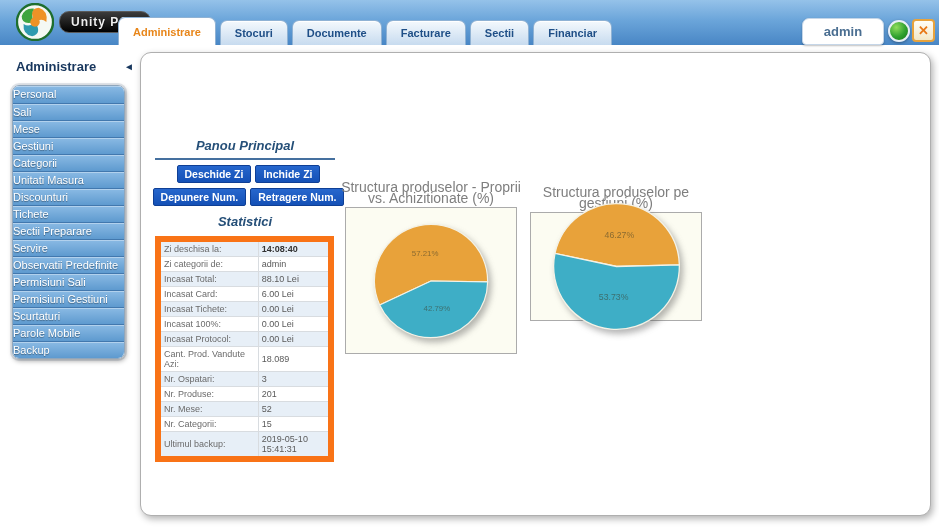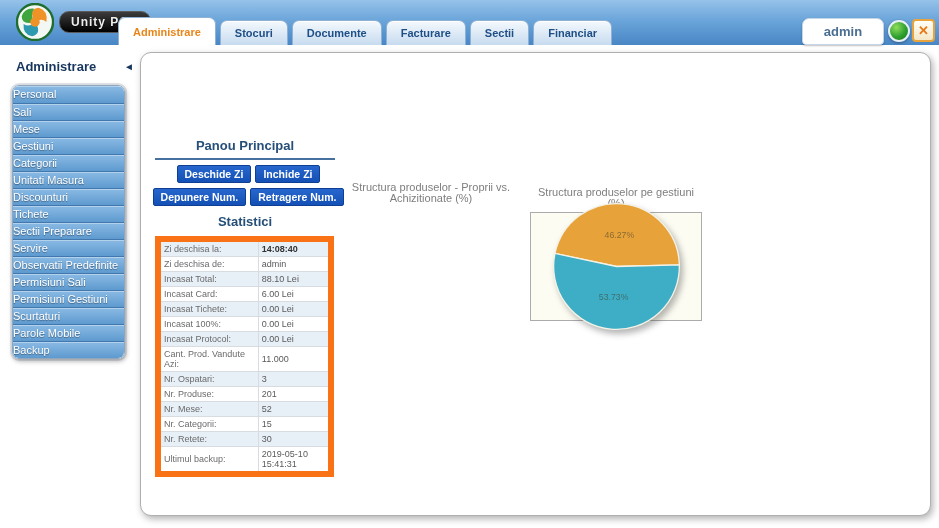--- a/index.html
+++ b/index.html
@@ -40,42 +40,42 @@
   .menu-item { height:17px; line-height:17px; text-align:left; color:#fff; font-size:11px;
     background:linear-gradient(#8ABAE4,#5E9ACF); border-top:1px solid #4278AE;
     box-shadow:inset 0 1px 0 rgba(255,255,255,.35); text-shadow:0 1px 1px rgba(0,0,0,.4);
     cursor:pointer; white-space:nowrap; }
   .menu-item:first-child { border-top:none; }
 
   
   .main-panel { position:absolute; left:140px; top:52px; width:791px; height:464px; background:#fff;
     border:1px solid #AFAFAF; border-radius:11px; box-shadow:2px 3px 7px rgba(0,0,0,.3); }
   .panel-left { position:absolute; left:14px; top:85px; width:180px; }
-  .panel-heading { text-align:center; color:#254F78; font-weight:bold; font-size:13px; }
+  .panel-heading { text-align:center; color:#254F78; font-weight:bold; font-size:13px;font-style:italic; }
   .title-line { border:none; border-top:2px solid #45709F; margin-top:5px; }
   .btn-row { display:flex; justify-content:center; gap:4px; margin-top:5px;margin-left:7px; }
   .btn-row:first-of-type { margin-top:8px; }
   .blue-btn { background:linear-gradient(#2767CD,#1450B6); color:#fff; font-weight:bold;
     font-size:10.5px; padding:2px 7px; border:1px solid #0F3F95; border-radius:2px;
     white-space:nowrap; cursor:pointer; }
   .stats-heading { margin-top:8px; }
   table.stats { margin-top:7px; width:179px; border-collapse:collapse; font-size:9px;
     border:6px solid #f97316; }
   table.stats td { border:1px solid #D8DCE0; padding:2px 3px; color:#6B6B6B; height:13px; }
   table.stats td.val { color:#5A5A5A; width:42%; }
   table.stats tr:nth-child(odd) { background:#E7EFF7; }
   table.stats tr:nth-child(even) { background:#fff; }
   table.stats td.val.b { font-weight:bold; color:#333; }
 
   
   .chart { position:absolute; }
   #chart0 { left:194px; top:129px; width:192px; }
   #chart1 { left:389px; top:134px; width:172px; }
   #chart2 { left:574px; top:134px; width:172px; }
-  .chart-title { text-align:center; color:#7E7E7E; font-size:11px; line-height:11px; }
+  .chart-title { text-align:center; color:#7E7E7E; font-size:14px; line-height:11px; }
   .chart-box { margin-top:3px; background:#FCFCF2; border:1px solid #ABABAB;
     display:flex; align-items:center; justify-content:center; }
   #chart0 .chart-box { height:147px; width:172px; margin-left:10px; }
   #chart1 .chart-box, #chart2 .chart-box { height:109px; width:172px; }
   .chart-box svg { filter:drop-shadow(3px 4px 3px rgba(70,70,70,.4)); }
   #chart0 svg { width:118px; height:118px; }
   #chart1 svg { width:131px; height:131px; }
   #chart2 svg { width:135px; height:135px; }
   .chart-box svg text { font-family:"Liberation Sans", sans-serif; font-size:10px;
     fill:rgba(60,60,40,.55); }
@@ -149,21 +149,21 @@
         <button class="blue-btn">Retragere Num.</button>
       </div>
       <div class="panel-heading stats-heading">Statistici</div>
       <table class="stats">
         <tbody id="stats-body">
             <tr>
     <td>Zi deschisa la:</td>
     <td class="val b">14:08:40</td>
   </tr>
             <tr>
-    <td>Zi deschisa de:</td>
+    <td>Zi categorii de:</td>
     <td class="val">admin</td>
   </tr>
             <tr>
     <td>Incasat Total:</td>
     <td class="val">88.10 Lei</td>
   </tr>
             <tr>
     <td>Incasat Card:</td>
     <td class="val">6.00 Lei</td>
   </tr>
@@ -174,52 +174,56 @@
             <tr>
     <td>Incasat 100%:</td>
     <td class="val">0.00 Lei</td>
   </tr>
             <tr>
     <td>Incasat Protocol:</td>
     <td class="val">0.00 Lei</td>
   </tr>
             <tr>
     <td>Cant. Prod. Vandute Azi:</td>
-    <td class="val">11.000</td>
+    <td class="val">18.089</td>
   </tr>
             <tr>
     <td>Nr. Ospatari:</td>
     <td class="val">3</td>
   </tr>
             <tr>
     <td>Nr. Produse:</td>
     <td class="val">201</td>
   </tr>
             <tr>
     <td>Nr. Mese:</td>
     <td class="val">52</td>
   </tr>
             <tr>
     <td>Nr. Categorii:</td>
     <td class="val">15</td>
   </tr>
             <tr>
-    <td>Nr. Retete:</td>
-    <td class="val">30</td>
-  </tr>
-            <tr>
     <td>Ultimul backup:</td>
     <td class="val">2019-05-10 15:41:31</td>
   </tr>
           </tbody>
       </table>
     </div>
 
     <div class="chart" id="chart0">
       <div class="chart-title">Structura produselor - Proprii vs. Achizitionate (%)</div>
+      <div class="chart-box">
+        <svg viewBox="0 0 150 150">
+            <path d="M75,75 L9.75,105.43 A72,72 0 1 1 146.99,76.20 Z" fill="#E8A23A" stroke="#F4F2E6" stroke-width="1.5"></path>
+            <text x="67.5" y="42.8" text-anchor="middle">57.21%</text>
+            <path d="M75,75 L146.99,76.20 A72,72 0 0 1 9.75,105.43 Z" fill="#3EAEC6" stroke="#F4F2E6" stroke-width="1.5"></path>
+            <text x="82.5" y="113.2" text-anchor="middle">42.79%</text>
+          </svg>
+      </div>
     </div>
     <div class="chart" id="chart1">
       <div class="chart-title">Structura produselor pe gestiuni (%)</div>
       <div class="chart-box">
         <svg viewBox="0 0 150 150">
             <path d="M75,75 L4.57,60.03 A72,72 0 0 1 146.98,73.21 Z" fill="#E8A23A" stroke="#F4F2E6" stroke-width="1.5"></path>
             <text x="78.3" y="42.2" text-anchor="middle">46.27%</text>
             <path d="M75,75 L146.98,73.21 A72,72 0 1 1 4.57,60.03 Z" fill="#3EAEC6" stroke="#F4F2E6" stroke-width="1.5"></path>
             <text x="71.7" y="113.8" text-anchor="middle">53.73%</text>
           </svg>

